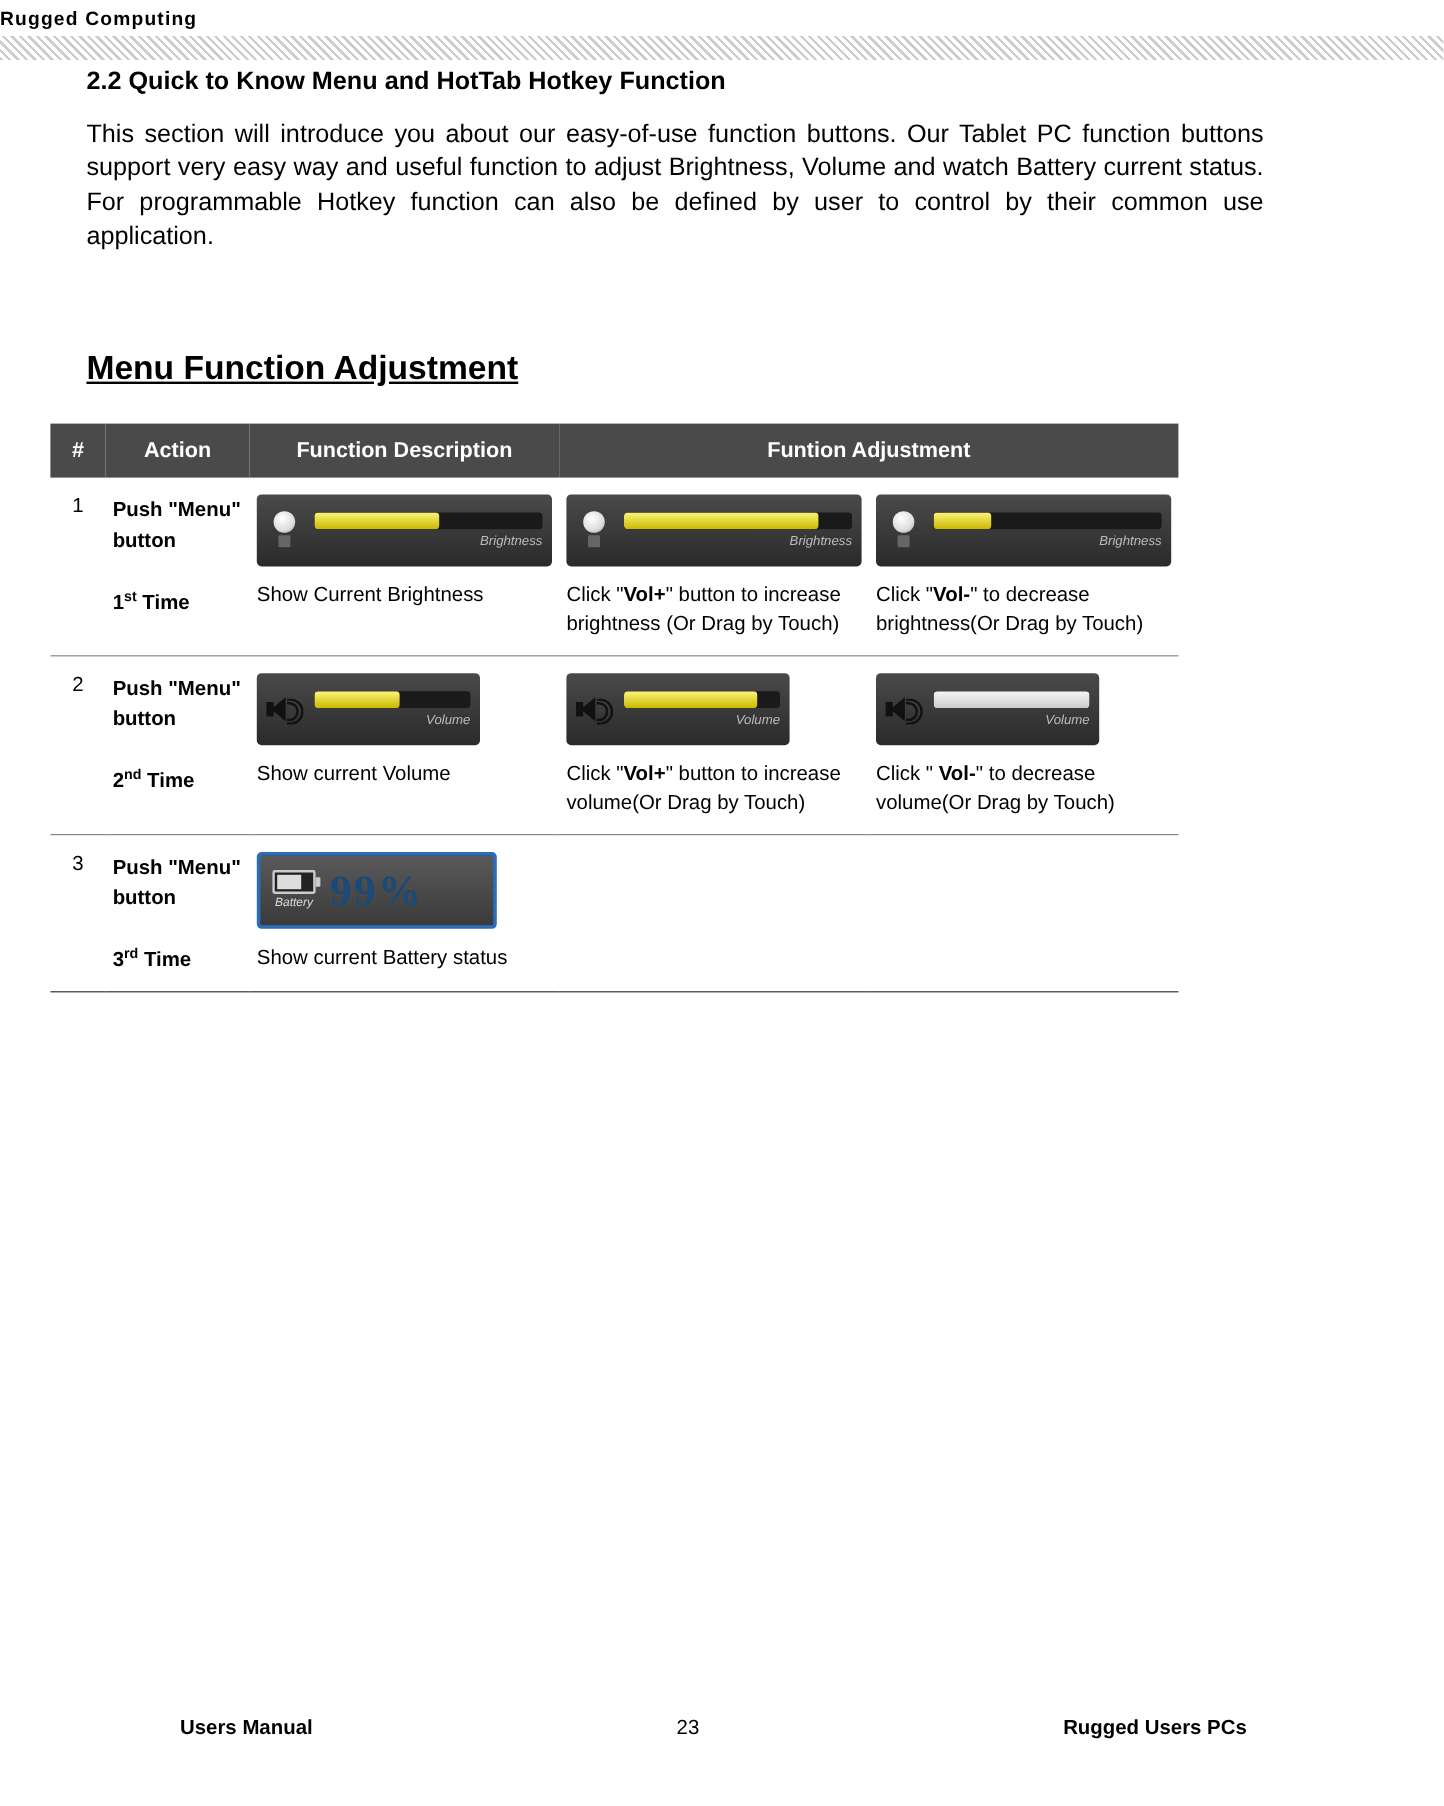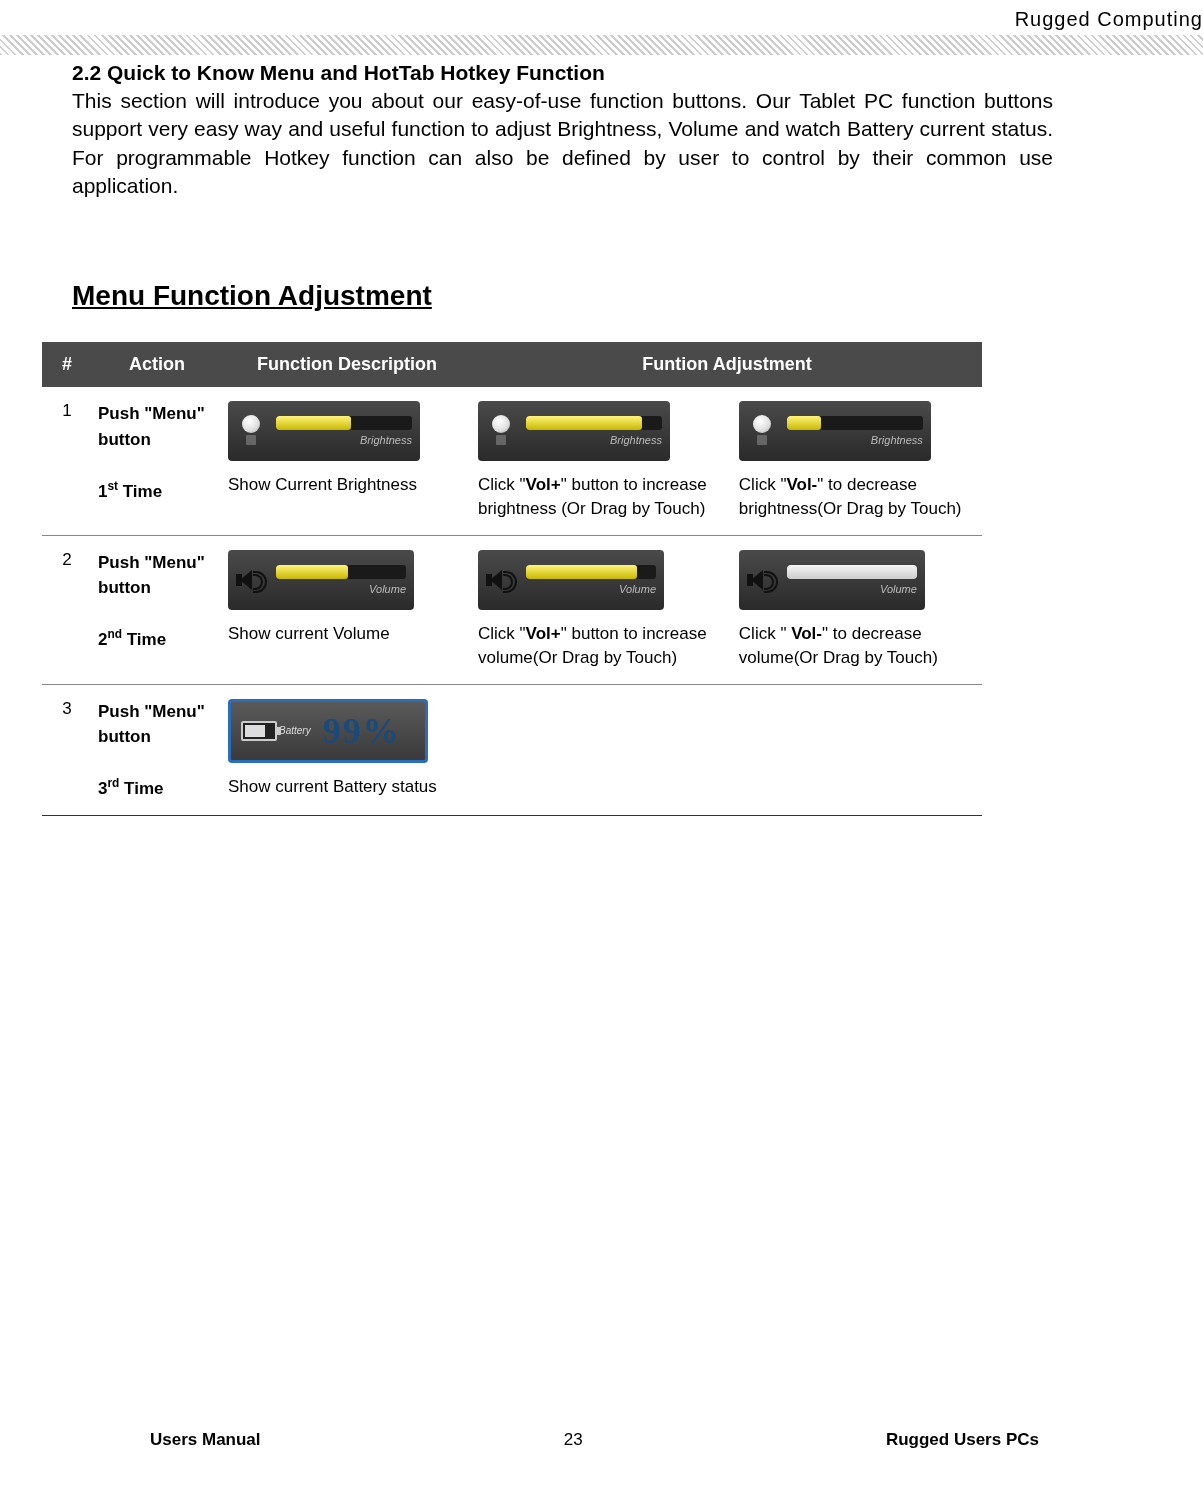--- a/index.html
+++ b/index.html
@@ -8,23 +8,23 @@
       box-sizing: border-box;
     }
     body {
       font-family: Verdana, Geneva, sans-serif;
       background: white;
       width: 1203px;
       height: 1505px;
       position: relative;
     }
     .header-title {
-      text-align: right;
-      font-weight: normal;
-      font-size: 20px;
+      text-align: left;
+      font-weight: bold;
+      font-size: 16px;
       padding-top: 8px;
       letter-spacing: 1px;
     }
     .hatched {
       height: 20px;
       background-image: repeating-linear-gradient(
         45deg,
         #ccc 0px,
         #ccc 2px,
         #fff 2px,
@@ -37,21 +37,21 @@
     }
     .section-title {
       font-weight: bold;
       font-size: 21px;
       margin-top: 6px;
     }
     .intro {
       font-size: 21px;
       text-align: justify;
       line-height: 1.35;
-      margin-top: 2px;
+      margin-top: 18px;
     }
     .sub-section {
       font-size: 21px;
       margin-top: 40px;
     }
     .sub-number {
       display: inline-block;
       margin-right: 30px;
     }
     .table-title {
@@ -104,21 +104,21 @@
     .col-num-cell {
       text-align: center;
       font-size: 19px;
     }
     .col-action-cell {
       font-weight: bold;
       font-size: 18px;
       line-height: 1.5;
     }
     .osd-brightness {
-      width: 192px;
+      width: 246px;
       height: 60px;
       background: linear-gradient(to bottom, #4a4a4a 0%, #2a2a2a 100%);
       border-radius: 4px;
       display: flex;
       align-items: center;
       padding: 8px;
       gap: 10px;
       margin-bottom: 12px;
     }
     .bulb-icon {
@@ -247,21 +247,21 @@
       border-radius: 4px;
       display: flex;
       align-items: center;
       padding: 6px 10px;
       gap: 12px;
       border: 3px solid #2a6db8;
       margin-bottom: 12px;
     }
     .battery-left {
       display: flex;
-      flex-direction: row;
+      flex-direction: column;
       align-items: center;
       gap: 2px;
     }
     .battery-icon {
       width: 36px;
       height: 20px;
       border: 2px solid #ccc;
       border-radius: 2px;
       position: relative;
       background: #222;

